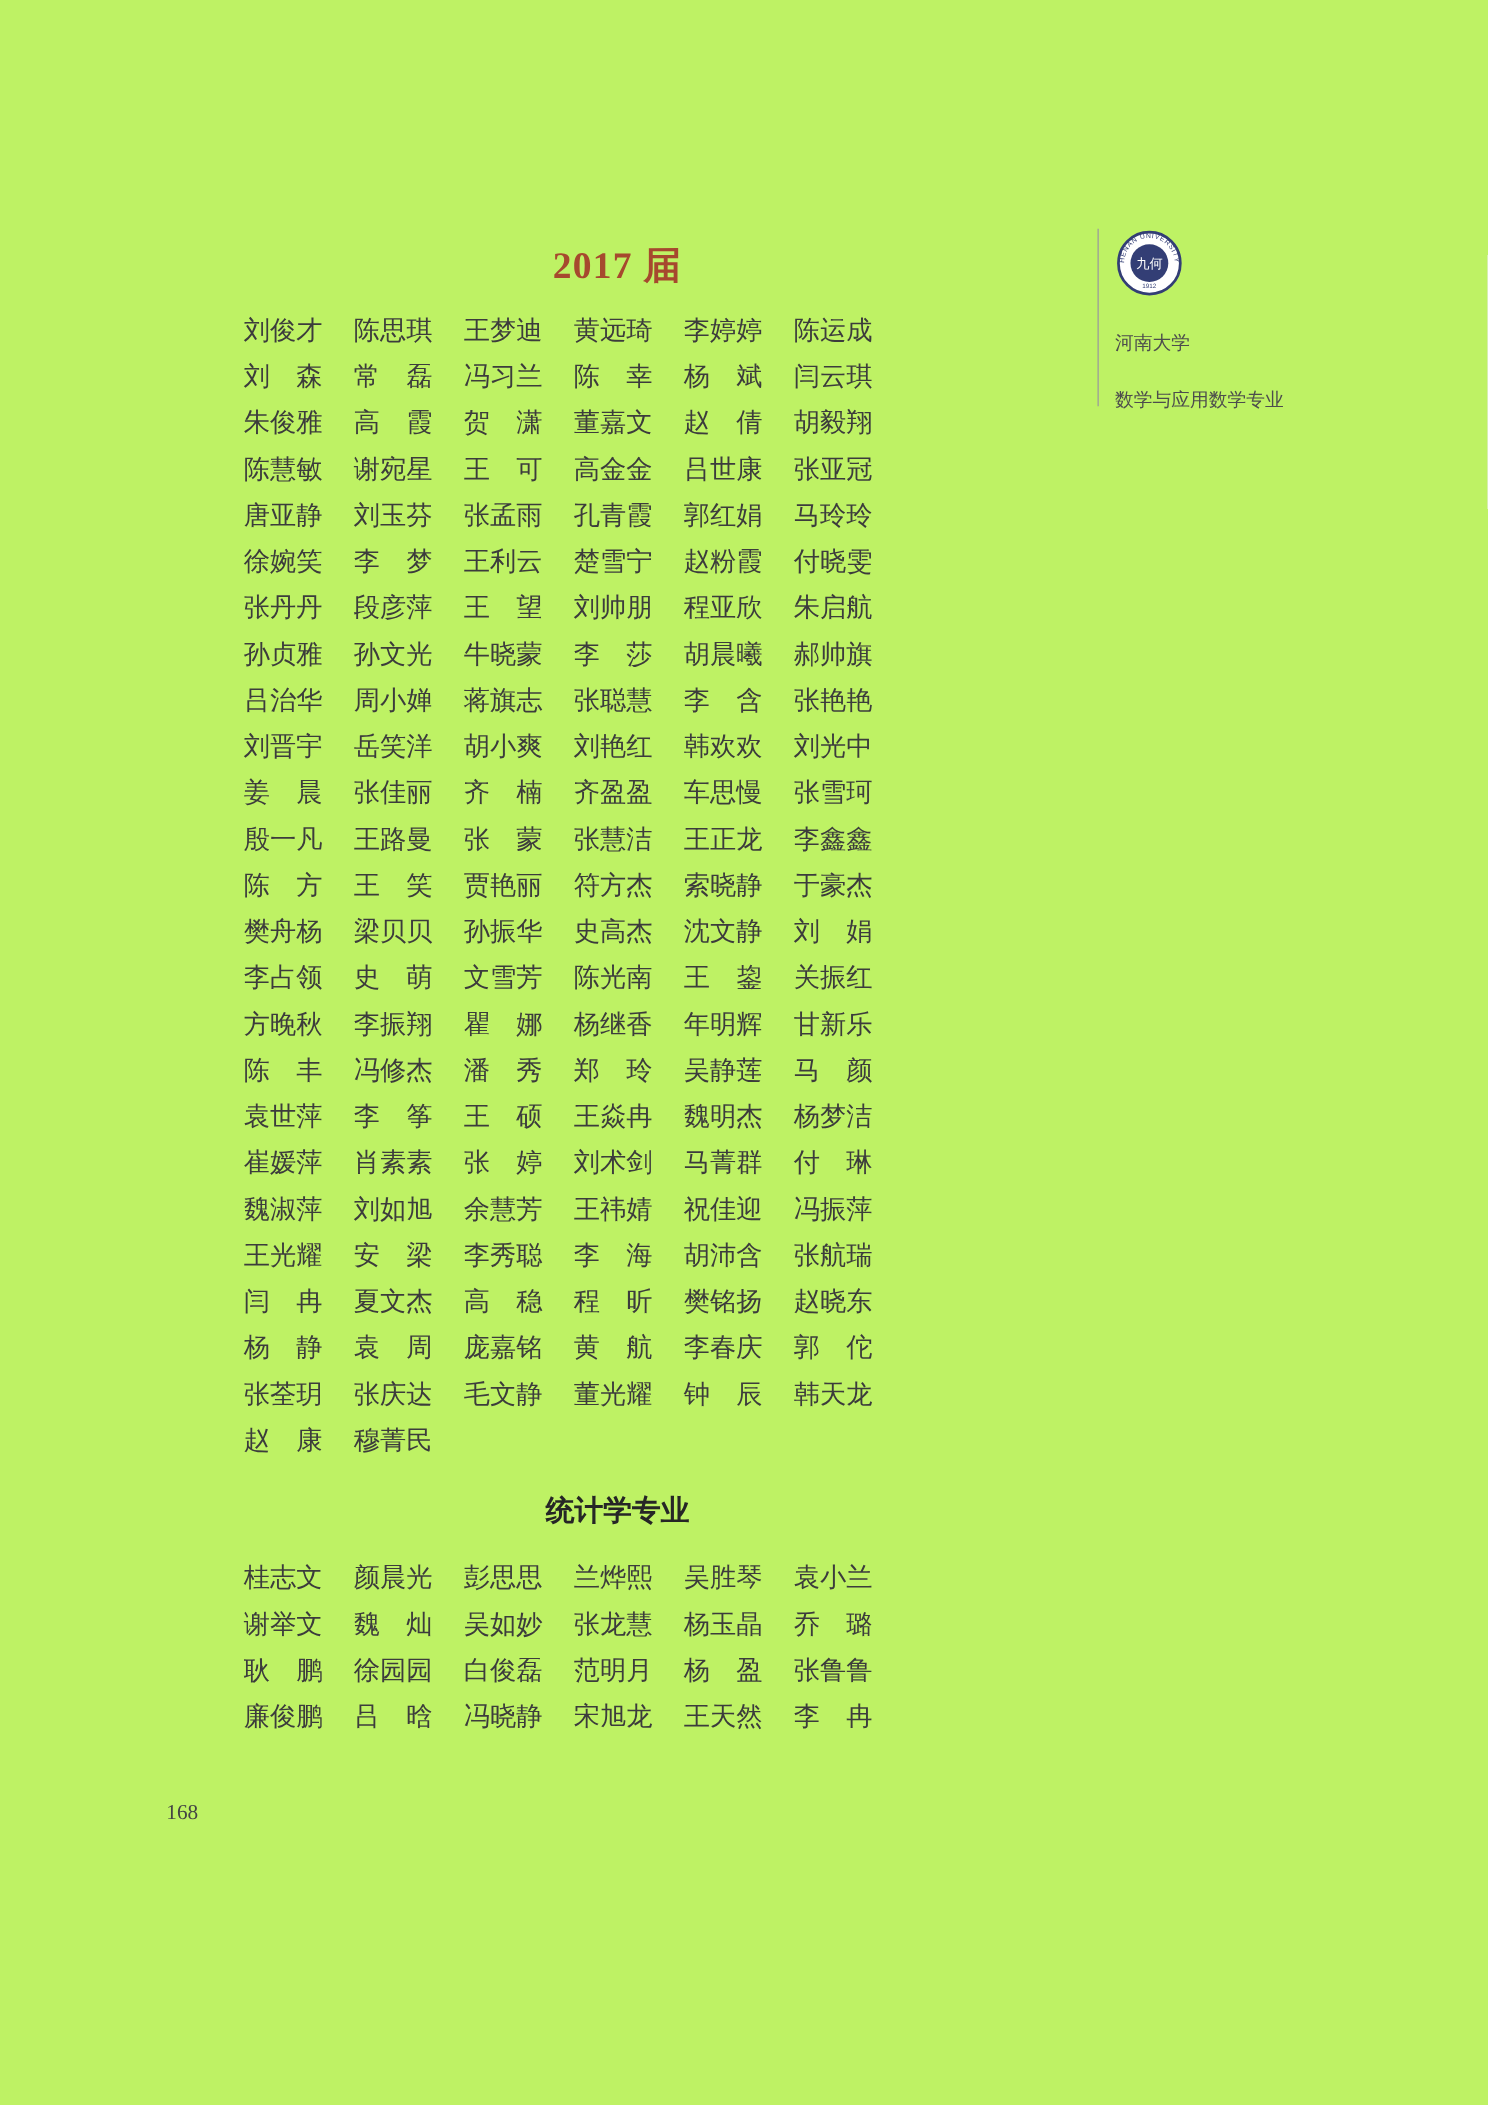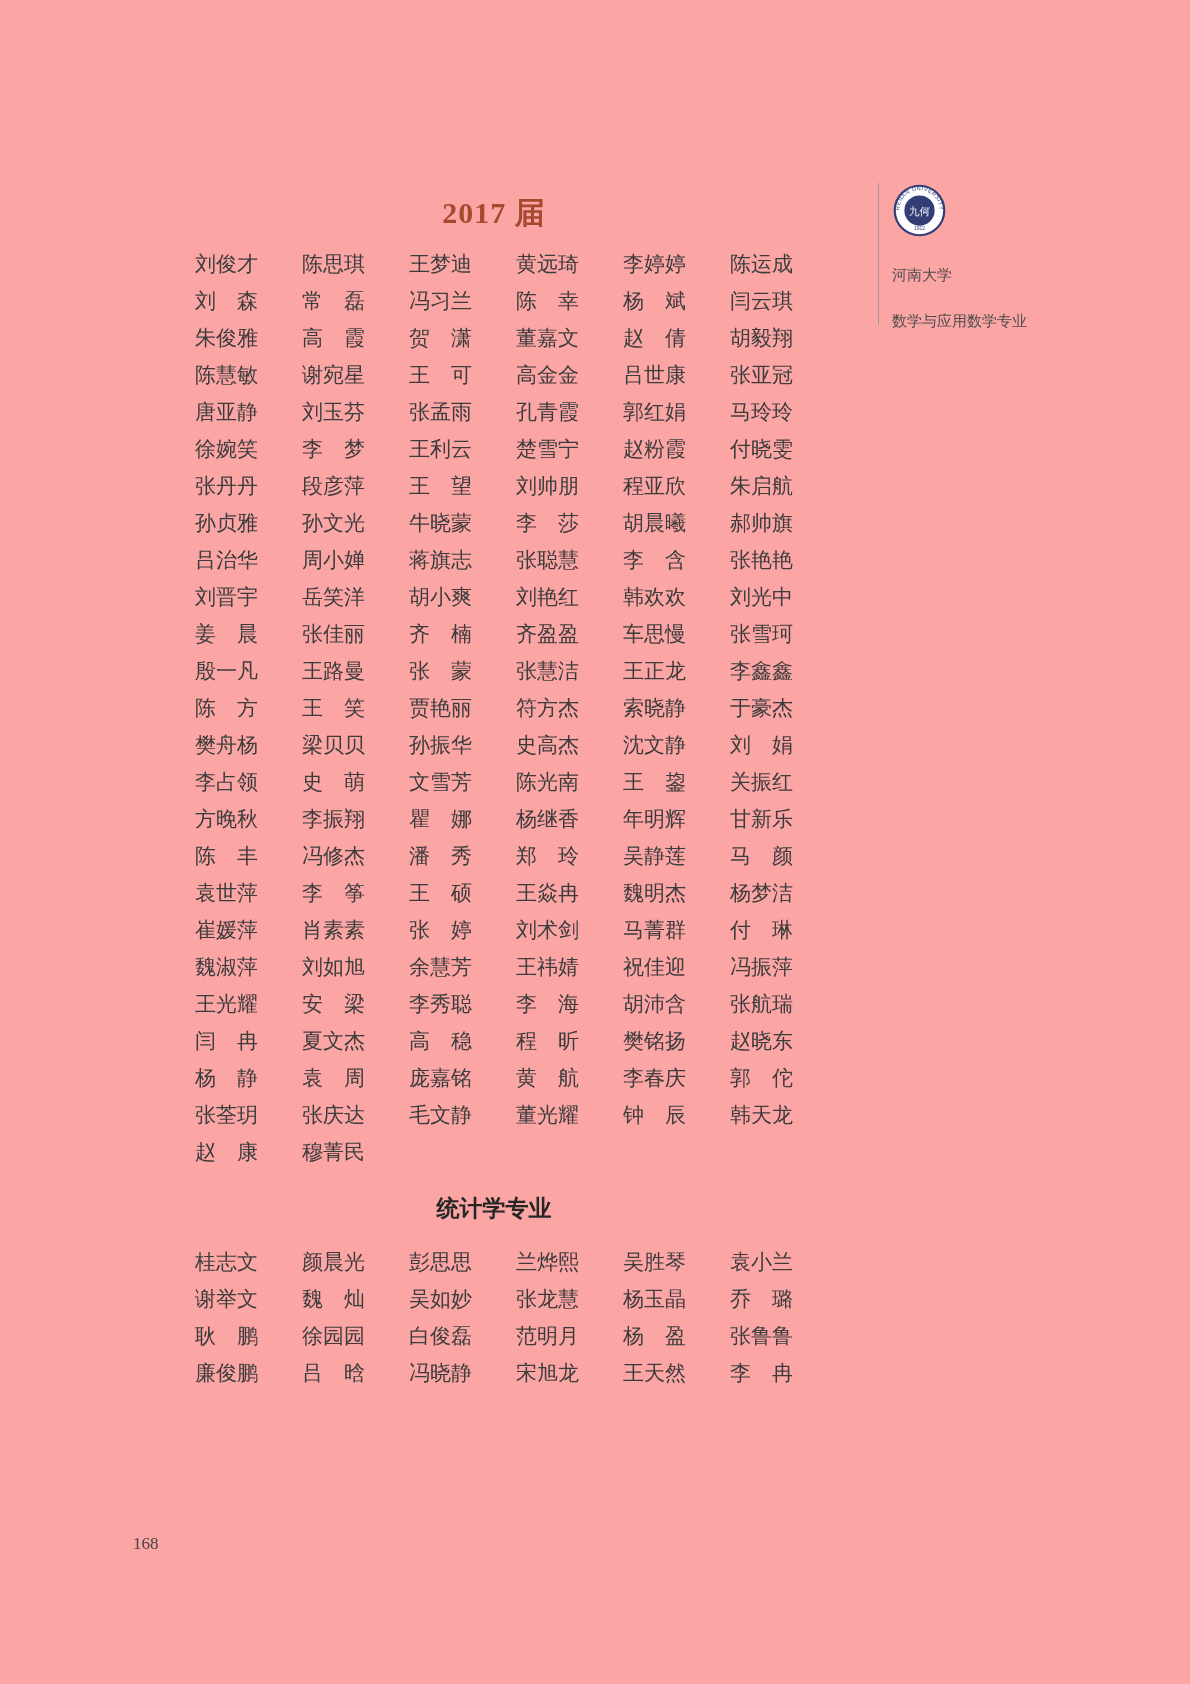--- a/index.html
+++ b/index.html
@@ -1,19 +1,19 @@
 <!DOCTYPE html>
 <html lang="zh"><head>
 <meta charset="utf-8">
 <style>
   html,body{margin:0;padding:0;background:#e9e9e9;}
   .page{
     position:relative;
     width:1190px;height:1684px;
-    background:#fca5a5;
+    background:#bef264;
     margin:0 auto;
     overflow:hidden;
     font-family:"Liberation Serif","DejaVu Serif",serif;
     color:#3c3c3c;
   }
   .content{
     position:absolute;
     left:195px;top:196px;width:598px;
   }
   .cohort-title{
@@ -32,21 +32,21 @@
     font-size:23px;
     line-height:26px;
     font-weight:bold;
     color:#262626;
     font-family:"Liberation Sans","DejaVu Sans",sans-serif;
   }
   .name-grid{
     margin-top:16px;
     display:grid;
     grid-template-columns:repeat(6,63px);
-    column-gap:44px;
+    column-gap:25px;
     grid-auto-rows:37px;
   }
   .name-grid.second{margin-top:23px;}
   .stats-heading{margin-top:24px;}
   .name{
     display:block;
     width:63px;
     line-height:37px;
     font-size:21px;
     white-space:nowrap;
@@ -63,21 +63,21 @@
   .sidebar-line{
     font-size:15px;
     color:#4d4d4d;
     line-height:18px;
     margin-top:28px;
     white-space:nowrap;
     font-family:"Liberation Serif","DejaVu Serif",serif;
   }
   .page-number{
     position:absolute;
-    left:133px;top:1534px;
+    left:133px;top:1440px;
     font-size:17px;
     color:#444;
     font-family:"Liberation Serif","DejaVu Serif",serif;
   }
 </style>
 </head>
 <body>
 
 <div class="page">
 

